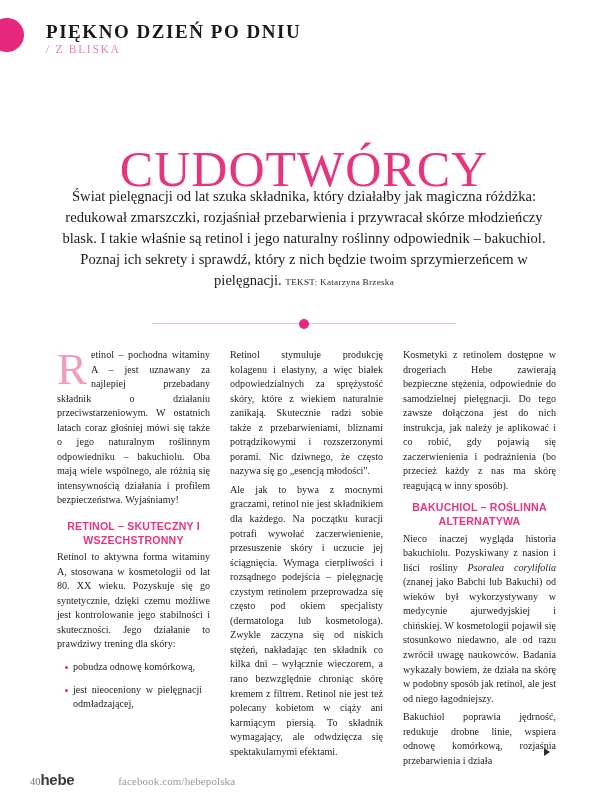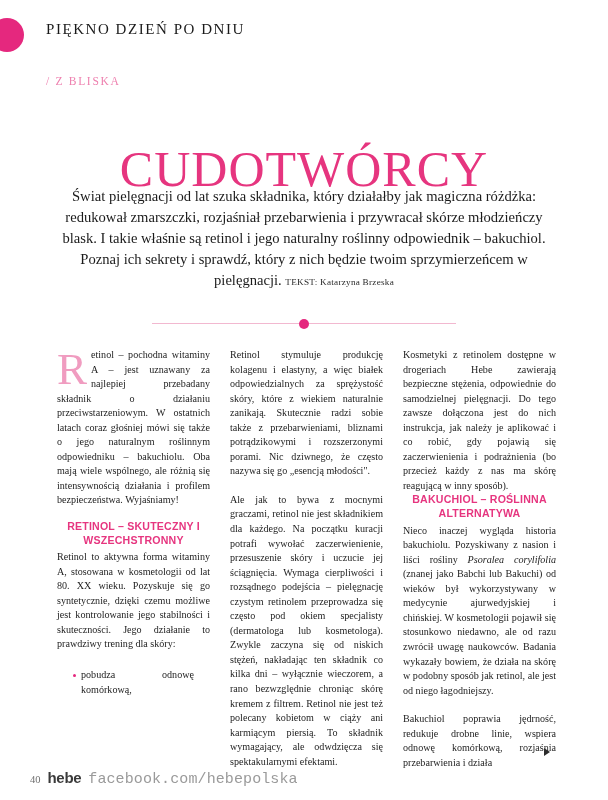--- a/index.html
+++ b/index.html
@@ -31,36 +31,35 @@
     width: 34px;
     height: 34px;
     border-radius: 50%;
     background: #E5287E;
   }
   .kicker-main {
     position: absolute;
     left: 46px;
     top: 3px;
     font-family: "Liberation Serif", serif;
-    font-weight: normal;
-    font-size: 15px;
+    font-weight: bold;
+    font-size: 19px;
     letter-spacing: 1.55px;
     color: #1a1a1a;
     white-space: nowrap;
   }
   .kicker-sub {
     position: absolute;
     left: 46px;
     top: 25px;
     font-family: "Liberation Serif", serif;
     font-size: 11.5px;
     letter-spacing: 1.7px;
     color: #EE7FAE;
     white-space: nowrap;
-    margin-top: 32px;
   }
 
   
   .display-title {
     position: absolute;
     top: 96px;
     left: 0;
     width: 100%;
     text-align: center;
     font-family: "Liberation Serif", serif;
@@ -131,21 +130,21 @@
     width: 153px;
     font-size: 10.1px;
     line-height: 14.55px;
     text-align: justify;
     color: #1c1c1c;
   }
   .col p {
     margin: 0;
   }
   .col p + p {
-    margin-top: 14px;
+    margin-top: 4px;
   }
 
   .dropcap {
     float: left;
     font-family: "Liberation Serif", serif;
     font-size: 45px;
     line-height: 36px;
     color: #F09CC0;
     padding: 2px 4px 0 0;
     margin-top: 1px;
@@ -154,32 +153,32 @@
   .subhead {
     font-family: "Liberation Sans", sans-serif;
     font-weight: bold;
     font-size: 10.6px;
     line-height: 13.6px;
     letter-spacing: 0.2px;
     color: #E6357F;
     text-align: center;
     margin: 12px 0 3px 0;
   }
-  .subhead.tight-top { margin-top: 0; }
+  .subhead.tight-top { margin-top: 8px; }
 
   ul.bullets {
     list-style: none;
     margin: 0;
     padding: 0;
   }
   ul.bullets li {
     position: relative;
     padding-left: 8px;
     text-align: justify;
-    margin: 16px;
+    margin: 8px;
   }
   ul.bullets li::before {
     content: "";
     position: absolute;
     left: 0;
     top: 6px;
     width: 3.4px;
     height: 3.4px;
     border-radius: 50%;
     background: #E5287E;
@@ -199,40 +198,40 @@
   }
   .col-3-wrap { position: relative; width: 153px; }
 
   
   .page-footer {
     position: absolute;
     left: 30px;
     bottom: 12px;
     display: flex;
     align-items: baseline;
-    gap: 7px;
     color: #8a8a8a;
   }
   .folio {
     font-family: "Liberation Serif", serif;
     font-size: 10.5px;
     color: #6f6f6f;
   }
   .brand {
     font-family: "Liberation Sans", sans-serif;
     font-weight: bold;
     font-size: 15px;
     letter-spacing: -0.3px;
     color: #3a3a3a;
   }
   .social {
-    font-family: Liberation Mono, monospace;
-    font-size: 15px;
+    font-family: Liberation Serif, serif;
+    font-size: 11px;
     color: #9a9a9a;
     letter-spacing: 0.1px;
+    padding-left: 44px;
   }
 </style>
 </head>
 <body>
 
 <div class="page-header">
   <div class="header-dot"></div>
   <div class="kicker-main">PIĘKNO DZIEŃ PO DNIU</div>
   <div class="kicker-sub">/ Z BLISKA</div>
 </div>
@@ -252,20 +251,21 @@
 <div class="columns">
 
   <div class="col">
     <p>
       <span class="dropcap">R</span><span>etinol – pochodna witaminy A – jest uznawany za najlepiej przebadany składnik o działaniu przeciwstarzeniowym. W ostatnich latach coraz głośniej mówi się także o jego naturalnym roślinnym odpowiedniku – bakuchiolu. Oba mają wiele wspólnego, ale różnią się intensywnością działania i profilem bezpieczeństwa. Wyjaśniamy!</span>
     </p>
     <div class="subhead">RETINOL – SKUTECZNY I WSZECHSTRONNY</div>
     <p>Retinol to aktywna forma witaminy A, stosowana w kosmetologii od lat 80. XX wieku. Pozyskuje się go syntetycznie, dzięki czemu możliwe jest kontrolowanie jego stabilności i skuteczności. Jego działanie to prawdziwy trening dla skóry:</p>
     <ul class="bullets">
       <li>pobudza odnowę komórkową,</li>
+      <li>jest nieoceniony w pielęgnacji odmładzającej,</li>
     </ul>
   </div>
 
   <div class="col">
     <p>Retinol stymuluje produkcję kolagenu i elastyny, a więc białek odpowiedzialnych za sprężystość skóry, które z wiekiem naturalnie zanikają. Skutecznie radzi sobie także z przebarwieniami, bliznami potrądzikowymi i rozszerzonymi porami. Nic dziwnego, że często nazywa się go „esencją młodości".</p>
     <p>Ale jak to bywa z mocnymi graczami, retinol nie jest składnikiem dla każdego. Na początku kuracji potrafi wywołać zaczerwienienie, przesuszenie skóry i uczucie jej ściągnięcia. Wymaga cierpliwości i rozsądnego podejścia – pielęgnację czystym retinolem przeprowadza się często pod okiem specjalisty (dermatologa lub kosmetologa). Zwykle zaczyna się od niskich stężeń, nakładając ten składnik co kilka dni – wyłącznie wieczorem, a rano bezwzględnie chroniąc skórę kremem z filtrem. Retinol nie jest też polecany kobietom w ciąży ani karmiącym piersią. To składnik wymagający, ale odwdzięcza się spektakularnymi efektami.</p>
   </div>
 
   <div class="col col-3-wrap">
     <p>Kosmetyki z retinolem dostępne w drogeriach Hebe zawierają bezpieczne stężenia, odpowiednie do samodzielnej pielęgnacji. Do tego zawsze dołączona jest do nich instrukcja, jak należy je aplikować i co robić, gdy pojawią się zaczerwienienia i podrażnienia (bo przecież każdy z nas ma skórę reagującą w inny sposób).</p>

